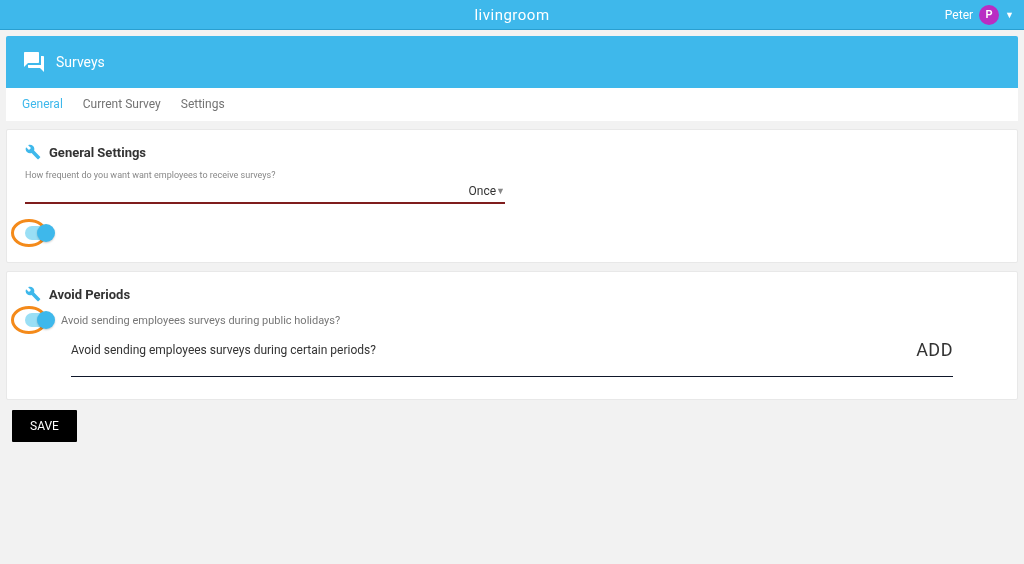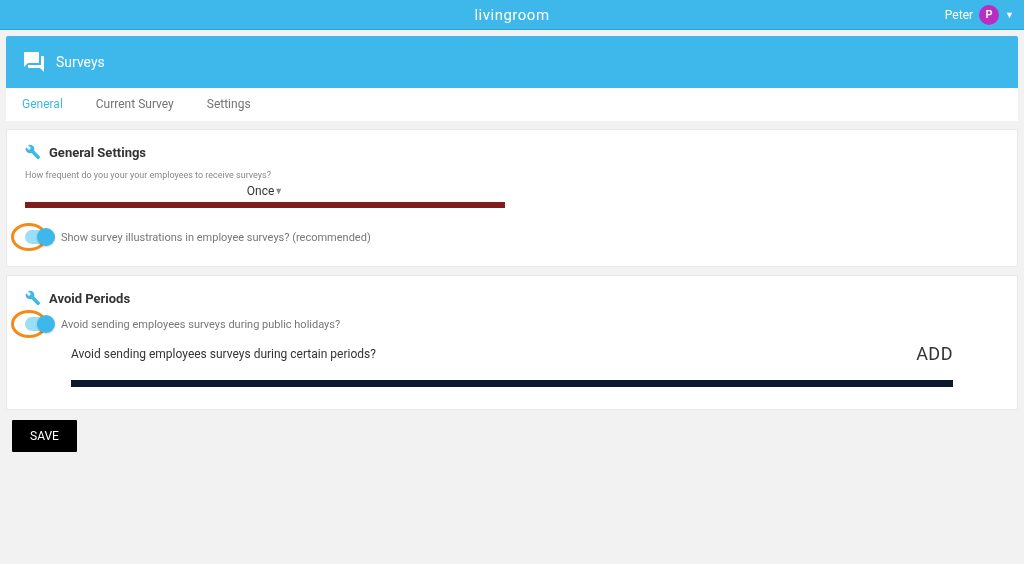--- a/index.html
+++ b/index.html
@@ -8,37 +8,37 @@
 .brand { position: absolute; left: 50%; transform: translateX(-50%); color: #fff; font-weight: 400; font-size: 15px; letter-spacing: 0.5px; }
 .user-area { position: absolute; right: 10px; display: flex; align-items: center; gap: 6px; color: #fff; font-size: 12px; justify-content: center; }
 .avatar { width: 20px; height: 20px; border-radius: 50%; background: #b92dc3; color: #fff; display: flex; align-items: center; justify-content: center; font-size: 11px; font-weight: 600; }
 .chev { font-size: 9px; color: #fff; }
 .page { padding: 6px; }
 .card { background: #fff; border: 1px solid #e8e8e8; border-radius: 2px; margin-bottom: 8px; }
 .header-card { background: #3eb8eb; border: none; border-radius: 2px; }
 .header-inner { display: flex; align-items: center; padding: 14px 16px; color: #fff; gap: 10px; }
 .surveys-icon { width: 24px; height: 24px; fill: #fff; }
 .header-title { font-size: 14px; font-weight: 400; }
-.tabs { background: #fff; border-top: 1px solid rgba(255,255,255,0.3); padding: 8px 16px 10px; display: flex; gap: 33px; font-size: 12px; }
+.tabs { background: #fff; border-top: 1px solid rgba(255,255,255,0.3); padding: 8px 16px 10px; display: flex; gap: 20px; font-size: 12px; }
 .tab { color: #737373; cursor: pointer; }
 .tab.active { color: #3eb8eb; }
 .section-card { padding: 14px 18px 22px; }
 .section-head { display: flex; align-items: center; gap: 8px; margin-bottom: 10px; }
 .wrench { width: 16px; height: 16px; fill: #3eb8eb; }
 .section-title { font-size: 13px; font-weight: 700; color: #333; }
 .field-label { font-size: 9px; color: #888; margin-bottom: 4px; }
-.select-row { display: flex; align-items: center; justify-content: center; width: 480px; border-bottom: 6px solid #7f1d1d; padding-bottom: 4px; font-size: 12px; color: #333; cursor: pointer; }
+.select-row { display: flex; align-items: center; justify-content: flex-end; width: 480px; border-bottom: 2px solid #7f1d1d; padding-bottom: 4px; font-size: 12px; color: #333; cursor: pointer; }
 .select-chev { font-size: 9px; color: #888; }
 .toggle-row { display: flex; align-items: center; gap: 8px; margin-top: 22px; font-size: 11px; color: #777; position: relative; }
 .toggle-row.avoid { margin-top: 11px; }
 .highlight-ring { position: absolute; left: -14px; top: 50%; transform: translateY(-50%); width: 36px; height: 28px; border: 3px solid #f48a1a; border-radius: 50%; pointer-events: none; }
 .toggle { width: 28px; height: 14px; background: #9adff5; border-radius: 8px; position: relative; cursor: pointer; flex-shrink: 0; }
 .toggle .knob { position: absolute; right: -2px; top: -2px; width: 18px; height: 18px; border-radius: 50%; background: #3eb8eb; box-shadow: 0 1px 2px rgba(0,0,0,0.2); }
 .avoid-section { padding: 14px 18px 22px; }
-.inner-row { margin: 12px 46px 0; display: flex; justify-content: space-between; align-items: center; font-size: 12px; color: #333; padding-bottom: 16px; border-bottom: 7px solid #0f172a; }
+.inner-row { margin: 12px 46px 0; display: flex; justify-content: space-between; align-items: center; font-size: 12px; color: #333; padding-bottom: 16px; border-bottom: 1px solid #0f172a; }
 .add-btn { font-size: 18px; color: #333; cursor: pointer; letter-spacing: 0.5px; }
 .save-btn { background: #000000; color: #fff; border: none; padding: 9px 18px; font-size: 12px; cursor: pointer; margin: 2px 0 0 6px; border-radius:1px; }
 </style>
 </head>
 <body>
 
 <div class="topbar">
   <div class="brand">livingroom</div>
   <div class="user-area">
     <span>Peter</span>
@@ -63,31 +63,30 @@
     </div>
   </div>
 
   <div class="card section-card">
     <div class="section-head">
       <svg class="wrench" viewBox="0 0 24 24">
           <path d="M22.7 19l-9.1-9.1c.9-2.3.4-5-1.5-6.9-2-2-5-2.4-7.4-1.3L9 6 6 9 1.6 4.7C.4 7.1.9 10.1 2.9 12.1c1.9 1.9 4.6 2.4 6.9 1.5l9.1 9.1c.4.4 1 .4 1.4 0l2.3-2.3c.5-.4.5-1.1.1-1.4z"></path>
         </svg>
       <span class="section-title">General Settings</span>
     </div>
-    <div class="field-label">How frequent do you your your employees to receive surveys?</div>
+    <div class="field-label">How frequent do you want want employees to receive surveys?</div>
     <div class="select-row">
       <span>Once</span>
       <span class="select-chev">▼</span>
     </div>
     <div class="toggle-row">
       <div class="highlight-ring"></div>
       <div class="toggle">
           <div class="knob"></div>
         </div>
-      <span>Show survey illustrations in employee surveys? (recommended)</span>
     </div>
   </div>
 
   <div class="card avoid-section">
     <div class="section-head">
       <svg class="wrench" viewBox="0 0 24 24">
           <path d="M22.7 19l-9.1-9.1c.9-2.3.4-5-1.5-6.9-2-2-5-2.4-7.4-1.3L9 6 6 9 1.6 4.7C.4 7.1.9 10.1 2.9 12.1c1.9 1.9 4.6 2.4 6.9 1.5l9.1 9.1c.4.4 1 .4 1.4 0l2.3-2.3c.5-.4.5-1.1.1-1.4z"></path>
         </svg>
       <span class="section-title">Avoid Periods</span>
     </div>

